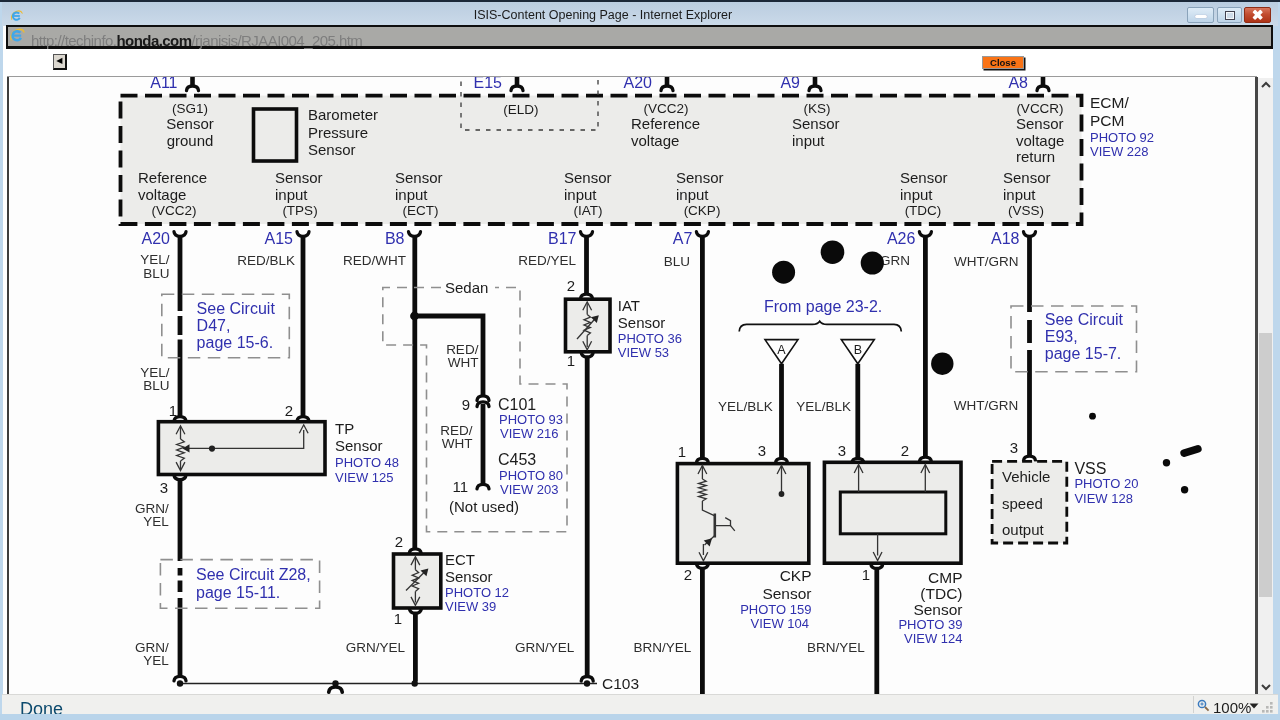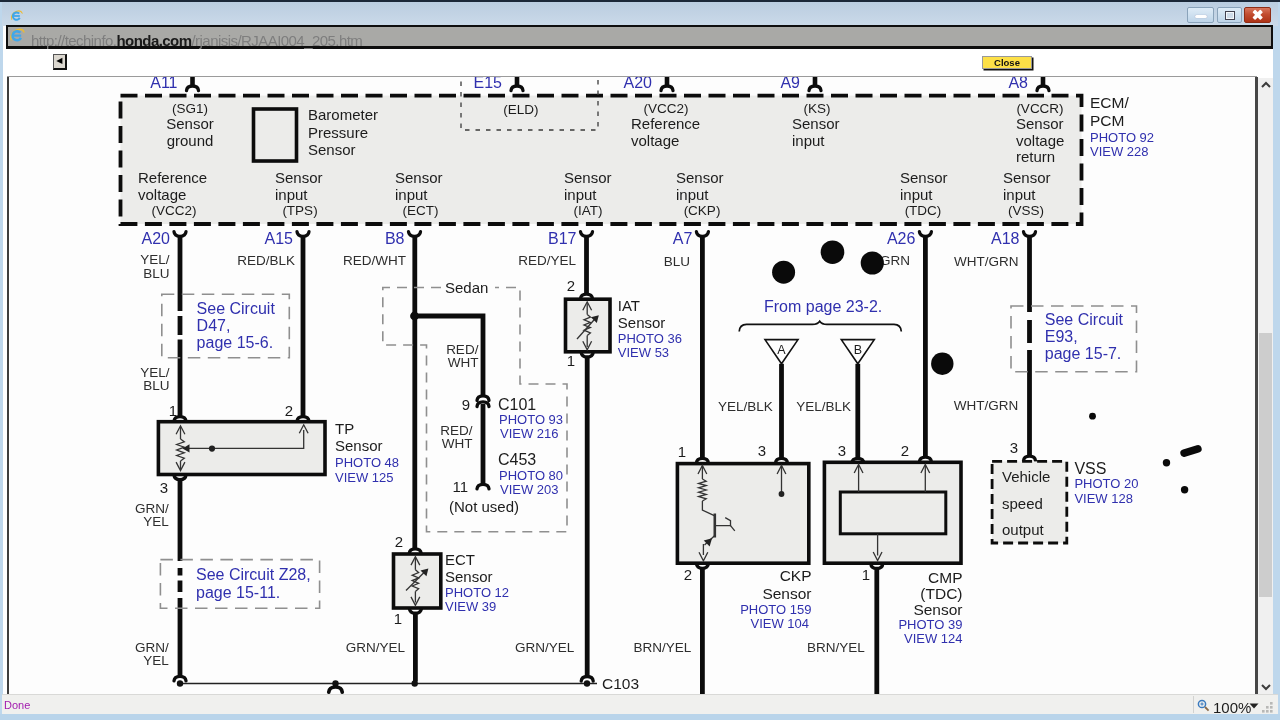--- a/index.html
+++ b/index.html
@@ -16,20 +16,21 @@
 <div class="abs" style="left:2px;top:2px;width:1276px;height:23.5px;background:linear-gradient(#bacde0,#cbdae9)"></div>
 <div class="abs" style="left:9.5px;top:9px">
       <svg width="13" height="13" viewBox="0 0 32 32" style="display:block">
 <path d="M4.3 25.5 C1.2 17.5 7.5 7.8 16.5 5.4 C23.5 3.5 28.6 6 30 10.3" stroke="#edbc33" stroke-width="2.7" fill="none" stroke-linecap="round"></path>
 <g transform="rotate(28 16 17.5)">
           <circle cx="16" cy="17.5" r="8.9" fill="none" stroke="#41a7e8" stroke-width="5" stroke-dasharray="44 11.9"></circle>
         </g>
 <line x1="7.6" y1="17.2" x2="24.3" y2="17.2" stroke="#41a7e8" stroke-width="4.4"></line>
 </svg>
     </div>
+<div class="abs" style="left:0;top:7.5px;width:1206px;text-align:center;font-size:12.5px;color:#1a1a1a">ISIS-Content Opening Page - Internet Explorer</div>
 <div class="abs" style="left:1187px;top:7px;width:26.6px;height:15.7px;background:linear-gradient(#dfecf7,#bdd4e8);border:1px solid #8aa3ba;border-radius:2px">
   <div class="abs" style="left:6.5px;top:6.8px;width:12.5px;height:3.6px;background:#fff;border-radius:1.5px;box-shadow:0 0 1px #88a"></div>
     </div>
 <div class="abs" style="left:1216.7px;top:7px;width:25.8px;height:15.7px;background:linear-gradient(#dfecf7,#bdd4e8);border:1px solid #8aa3ba;border-radius:2px">
   <div class="abs" style="left:7.5px;top:3px;width:10px;height:8.5px;border:1.8px solid #424250;background:#cfdce9">
         <div style="position:absolute;inset:0;border:1.4px solid #f4f7fa"></div>
       </div>
     </div>
 <div class="abs" style="left:1244px;top:7px;width:27.4px;height:15.7px;background:linear-gradient(#d8765c,#c24d30 45%,#ad3317);border:1px solid #8e2d15;border-radius:2px">
       <svg width="25.4" height="13.7" viewBox="0 0 25.4 13.7" style="display:block">
@@ -46,21 +47,21 @@
 <path d="M4.3 25.5 C1.2 17.5 7.5 7.8 16.5 5.4 C23.5 3.5 28.6 6 30 10.3" stroke="#edbc33" stroke-width="2.7" fill="none" stroke-linecap="round"></path>
 <g transform="rotate(28 16 17.5)">
           <circle cx="16" cy="17.5" r="8.9" fill="none" stroke="#41a7e8" stroke-width="5" stroke-dasharray="44 11.9"></circle>
         </g>
 <line x1="7.6" y1="17.2" x2="24.3" y2="17.2" stroke="#41a7e8" stroke-width="4.4"></line>
 </svg>
     </div>
 <div class="abs" style="left:31px;top:31.8px;font-size:15px;letter-spacing:-0.55px;color:#7e7e7e">http://techinfo.<b style="color:#1a1a1a">honda.com</b>/rjanisis/RJAAI004_205.htm</div>
 
 <div class="abs" style="left:53px;top:54.2px;width:13.8px;height:15.4px;background:#dcd8d0;border:1px solid #555;border-right:2.2px solid #111;border-bottom:2.2px solid #111;font-size:8px;line-height:12px;text-align:center;color:#000">◀</div>
-<div class="abs" style="left:982px;top:55.5px;width:50px;height:13.5px;background:#fde047;border:1px solid #999;box-shadow:1.5px 1.5px 0 #111;font-size:9.5px;font-weight:bold;line-height:12px;text-align:center;color:#111">Close</div>
+<div class="abs" style="left:982px;top:55.5px;width:42px;height:13.5px;background:#f97316;border:1px solid #999;box-shadow:1.5px 1.5px 0 #111;font-size:9.5px;font-weight:bold;line-height:12px;text-align:center;color:#111">Close</div>
 
 <div class="abs" style="left:7px;top:76.3px;width:1250px;height:1.6px;background:#9b9b9b"></div>
 <div class="abs" style="left:7px;top:77px;width:2.2px;height:616.5px;background:#3d3d3d"></div>
 <div class="abs" style="left:1255.2px;top:77px;width:3.2px;height:616.5px;background:#474747"></div>
 <svg width="1246" height="617" viewBox="9 77 1246 617" font-family="Liberation Sans, sans-serif" style="position:absolute;left:9px;top:77px">
       <rect x="9" y="77" width="1246" height="617" fill="#fdfdfd"></rect>
       <rect x="120.5" y="95.6" width="961" height="128.4" fill="#ececea" stroke="#0c0c0c" stroke-width="3.8" stroke-dasharray="17 7.5"></rect>
       <rect x="461" y="70" width="137" height="60" fill="none" stroke="#3a3a3a" stroke-width="1.3" stroke-dasharray="4.5 6"></rect>
       <line x1="192.5" y1="77" x2="192.5" y2="86.6" stroke="#0c0c0c" stroke-width="4.6" stroke-linecap="butt"></line>
       <g transform="translate(192.5,86) rotate(0) scale(1.0)">
@@ -441,21 +442,21 @@
 <div class="abs" style="left:1258.4px;top:77.9px;width:14.6px;height:616px;background:#f0f0f0"></div>
 <svg class="abs" style="left:1258.7px;top:79.5px" width="14" height="10" viewBox="0 0 14 10">
       <path d="M 3 7 L 7 3 L 11 7" fill="none" stroke="#3c3c3c" stroke-width="2"></path>
     </svg>
 <div class="abs" style="left:1259.3px;top:333px;width:13px;height:264px;background:#cdcdcd"></div>
 <svg class="abs" style="left:1258.7px;top:682px" width="14" height="10" viewBox="0 0 14 10">
       <path d="M 3 3 L 7 7 L 11 3" fill="none" stroke="#3c3c3c" stroke-width="2"></path>
     </svg>
 
 <div class="abs" style="left:2px;top:694px;width:1276px;height:20.7px;background:#f0f0ee;border-top:1px solid #d9d9d7"></div>
-<div class="abs" style="left:4px;top:698.5px;font-size:11px;color:#a21caf">Done</div>
+<div class="abs" style="left:20px;top:698.5px;font-size:18px;color:#0c4a6e">Done</div>
 <div class="abs" style="left:1192.5px;top:696px;width:1px;height:17px;background:#d2d2d0"></div>
 <div class="abs" style="left:1197px;top:698.5px">
       <svg width="13" height="13" viewBox="0 0 13 13" style="display:block">
 <circle cx="5" cy="5" r="3.6" fill="none" stroke="#3a7abf" stroke-width="1.5"></circle>
 <line x1="8" y1="8" x2="11.6" y2="11.6" stroke="#8a6a4a" stroke-width="1.8"></line>
 <line x1="3.4" y1="5" x2="6.6" y2="5" stroke="#3a7abf" stroke-width="1"></line>
 <line x1="5" y1="3.4" x2="5" y2="6.6" stroke="#3a7abf" stroke-width="1"></line>
 </svg>
     </div>
 <div class="abs" style="left:1213px;top:698.5px;font-size:15px;color:#1c1c1c">100%</div>

